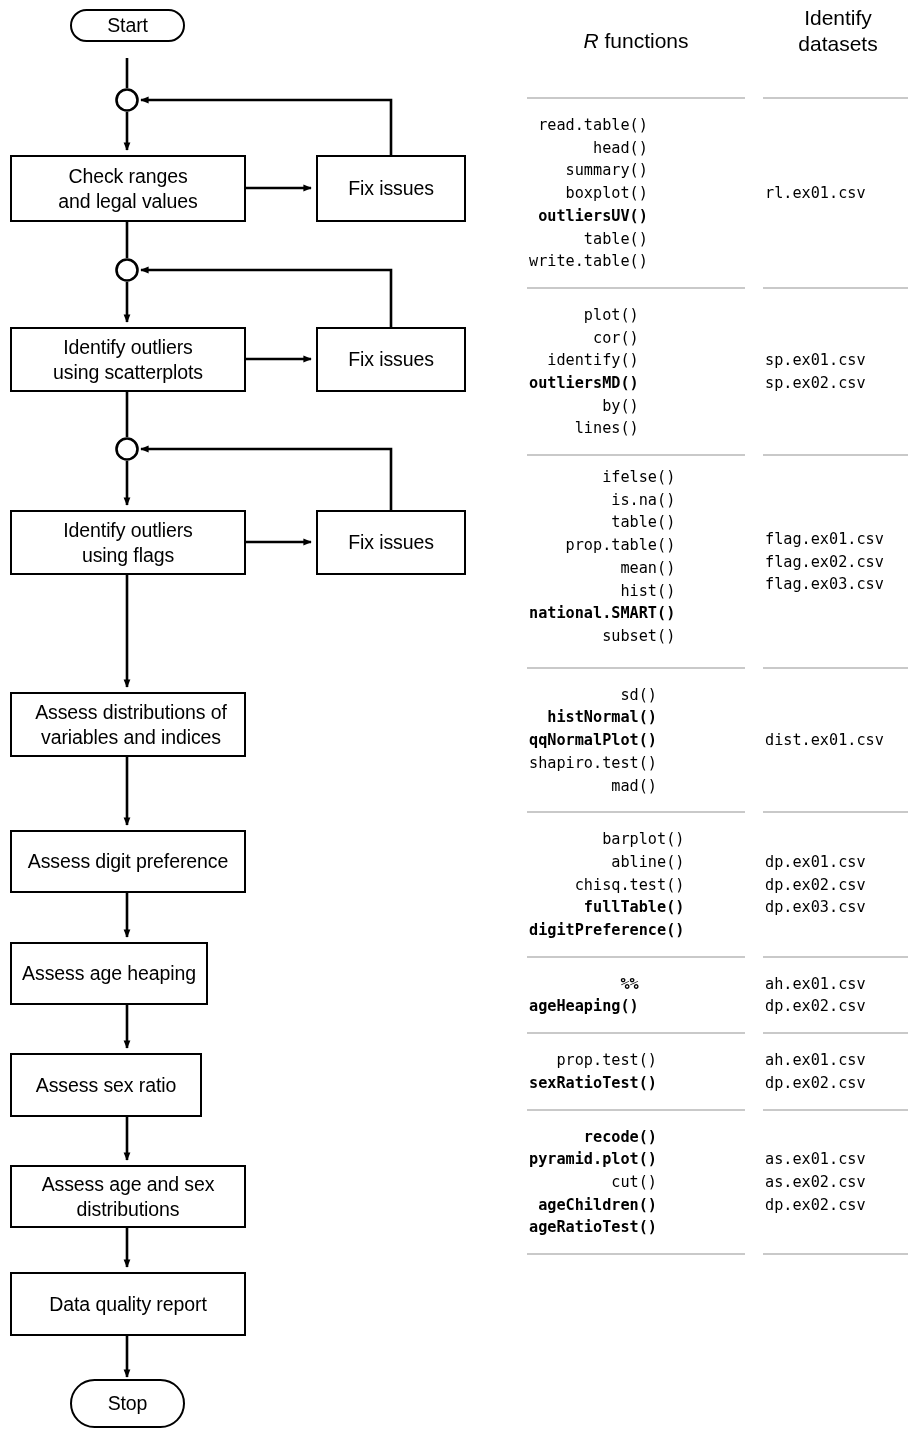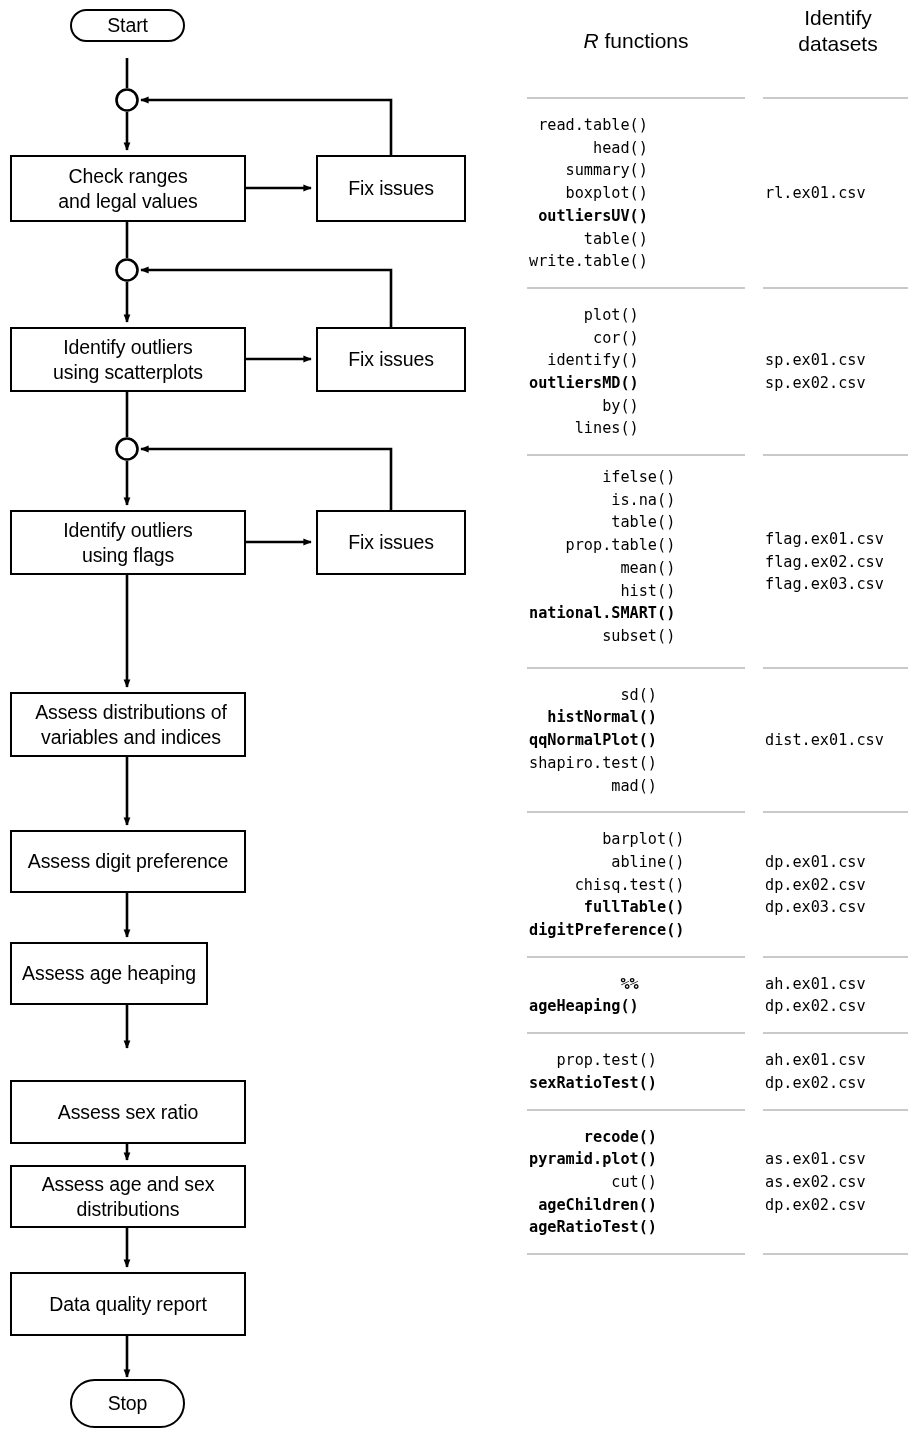--- a/index.html
+++ b/index.html
@@ -177,21 +177,21 @@
   </div>
 
   <div class="node" style="left:10px; top:830px; width:236px; height:63px;">
     <span class="node-label">Assess digit preference</span>
   </div>
 
   <div class="node" style="left:10px; top:942px; width:198px; height:63px;">
     <span class="node-label">Assess age heaping</span>
   </div>
 
-  <div class="node" style="left:10px; top:1053px; width:236px; height:64px;margin-top:27px;">
+  <div class="node" style="left:10px; top:1053px; width:192px; height:64px;">
     <span class="node-label">Assess sex ratio</span>
   </div>
 
   <div class="node" style="left:10px; top:1165px; width:236px; height:63px;">
     <span class="node-label">Assess age and sex
 distributions</span>
   </div>
 
   <div class="node" style="left:10px; top:1272px; width:236px; height:64px;">
     <span class="node-label">Data quality report</span>

